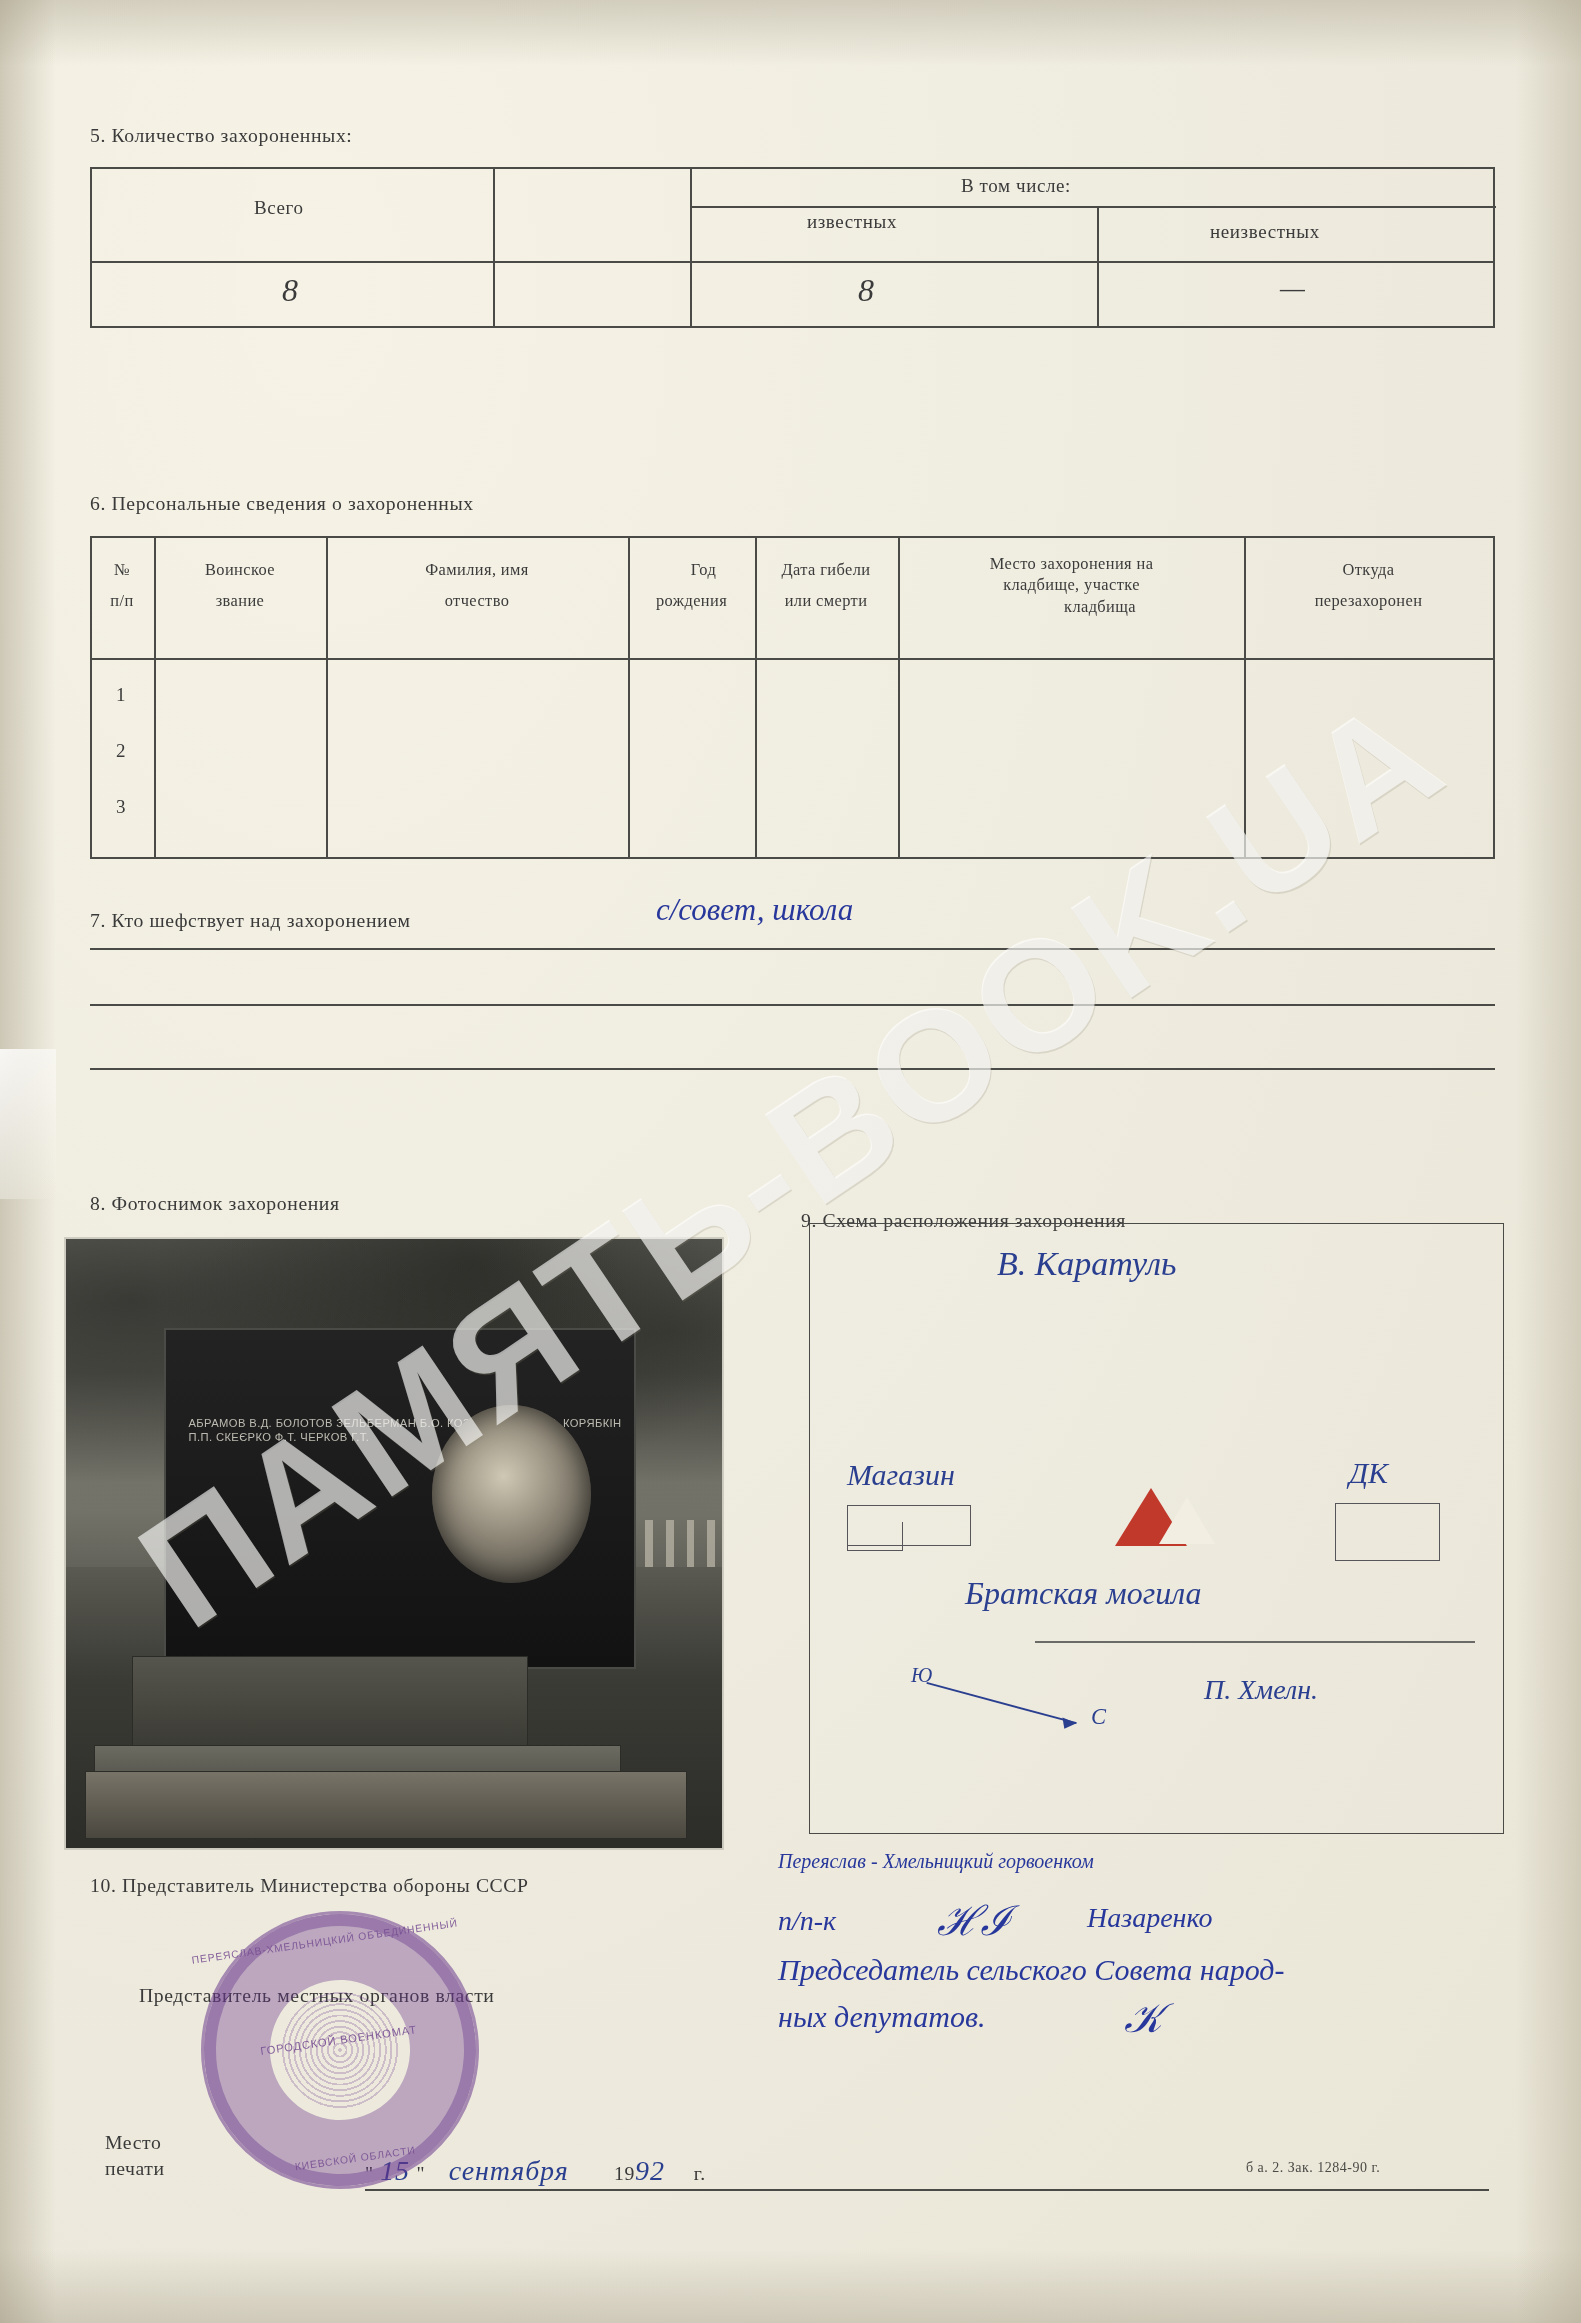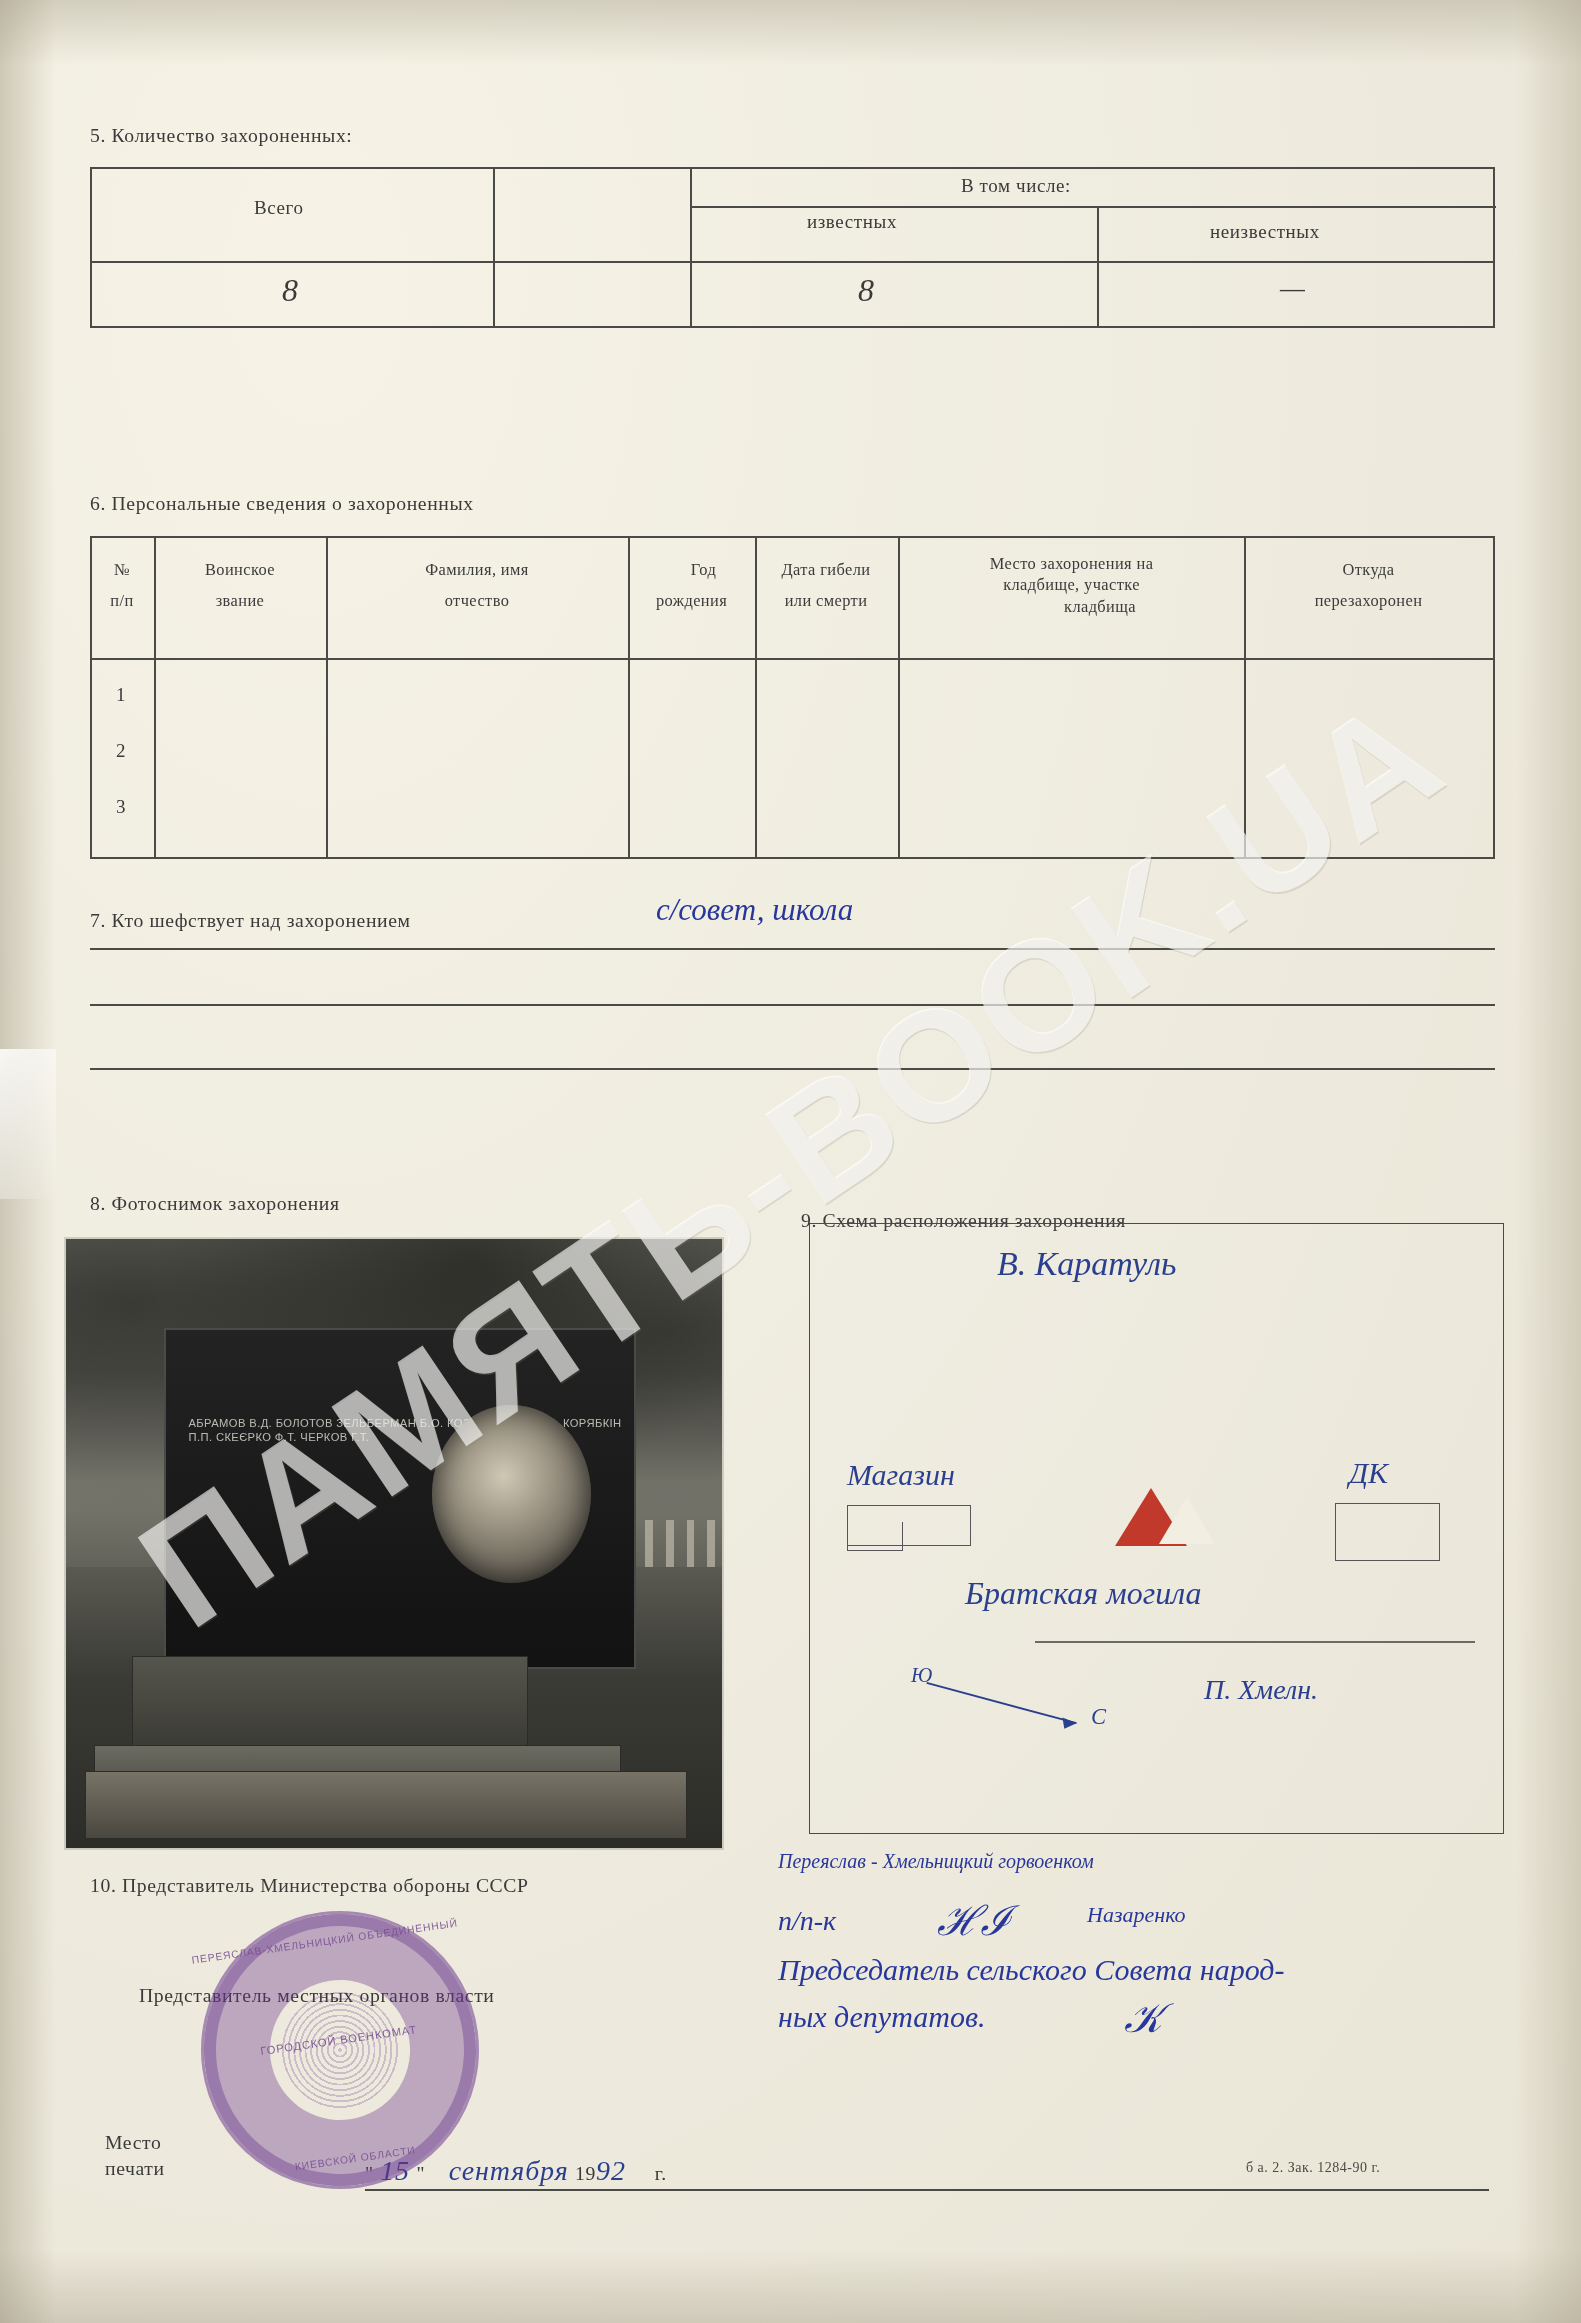--- a/index.html
+++ b/index.html
@@ -496,39 +496,39 @@
 
       <div class="s-hand" style="left:394px; top:450px; font-size:28px;">П. Хмелн.</div>
     </div>
 
     <div class="abs lbl" id="sec10-label">
       <span>10.</span>
       <span>Представитель Министерства обороны СССР</span>
     </div>
     <div class="abs hand hand-blue" id="sec10-val">Переяслав - Хмельницкий горвоенком</div>
     <div class="abs hand hand-blue" id="sec10-rank">п/п-к</div>
-    <div class="abs hand hand-blue" style="left:1087px; top:1902px; font-size:22px;">Назаренко</div>
+    <div class="abs hand hand-blue" style="left:1087px; top:1902px; font-size:28px;">Назаренко</div>
     <div class="sig-scribble" style="left:937px; top:1891px; font-size:41px;">ℋℐ</div>
 
     <div class="abs lbl" id="sec11-label">Представитель местных органов власти</div>
     <div class="abs hand hand-blue" id="sec11-val">Председатель сельского Совета народ-</div>
     <div class="abs hand hand-blue" id="sec11-val2">ных депутатов.</div>
     <div class="sig-scribble" style="left:1124px; top:1994px; font-size:41px;">𝒦</div>
 
     <div class="abs lbl" id="mesto">
       <div>Место</div>
       <div>печати</div>
     </div>
 
     <div class="abs" id="date-line">
       <span class="lbl">"</span>
       <span class="d-hand">15</span>
       <span class="lbl">"</span>
       <span class="d-hand" style="margin-left:17px;">сентября</span>
-      <span class="lbl" style="">19</span><span class="d-hand">92</span>
+      <span class="lbl" style="margin-left:39px;">19</span><span class="d-hand">92</span>
       <span class="lbl" style="margin-left:22.5px;">г.</span>
     </div>
     <div class="abs line hline" id="date-rule"></div>
 
     <div class="abs" id="printcode">б а. 2. Зак. 1284-90 г.</div>
   </div>
 
   <div id="stamp" class="abs">
     <div class="stamp-text-top">ПЕРЕЯСЛАВ-ХМЕЛЬНИЦКИЙ ОБЪЕДИНЕННЫЙ</div>
     <div class="stamp-core"></div>

